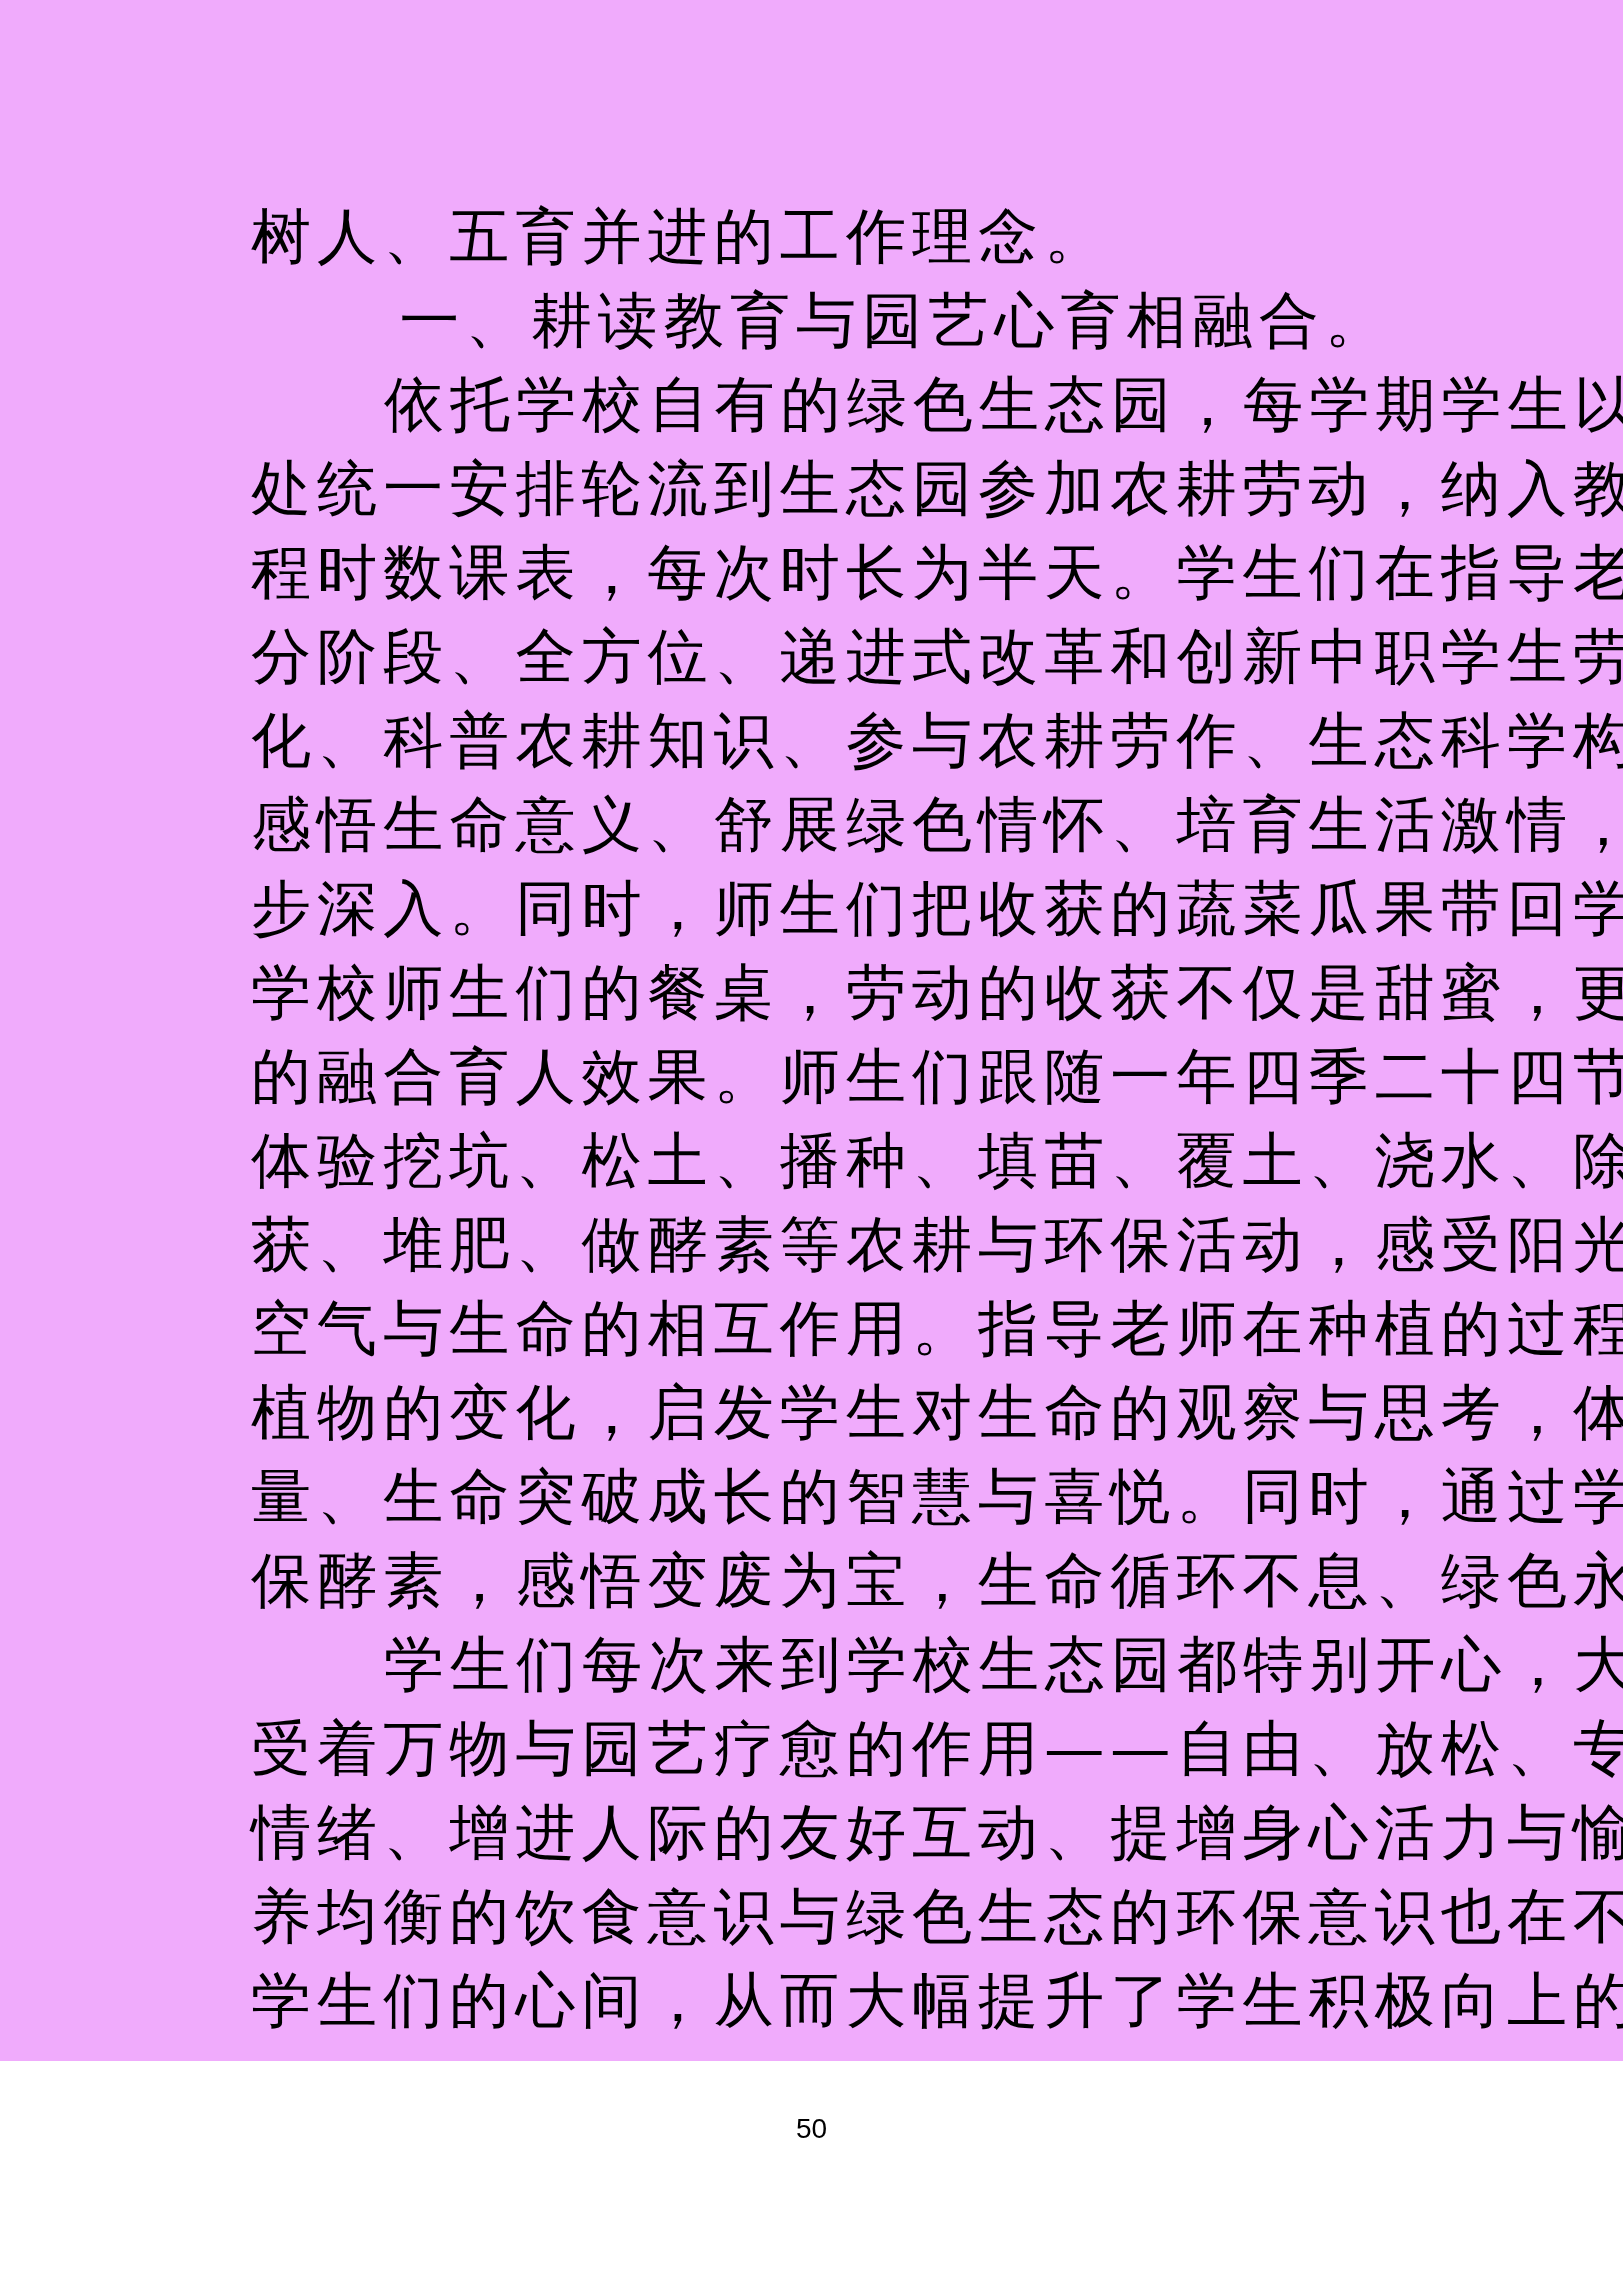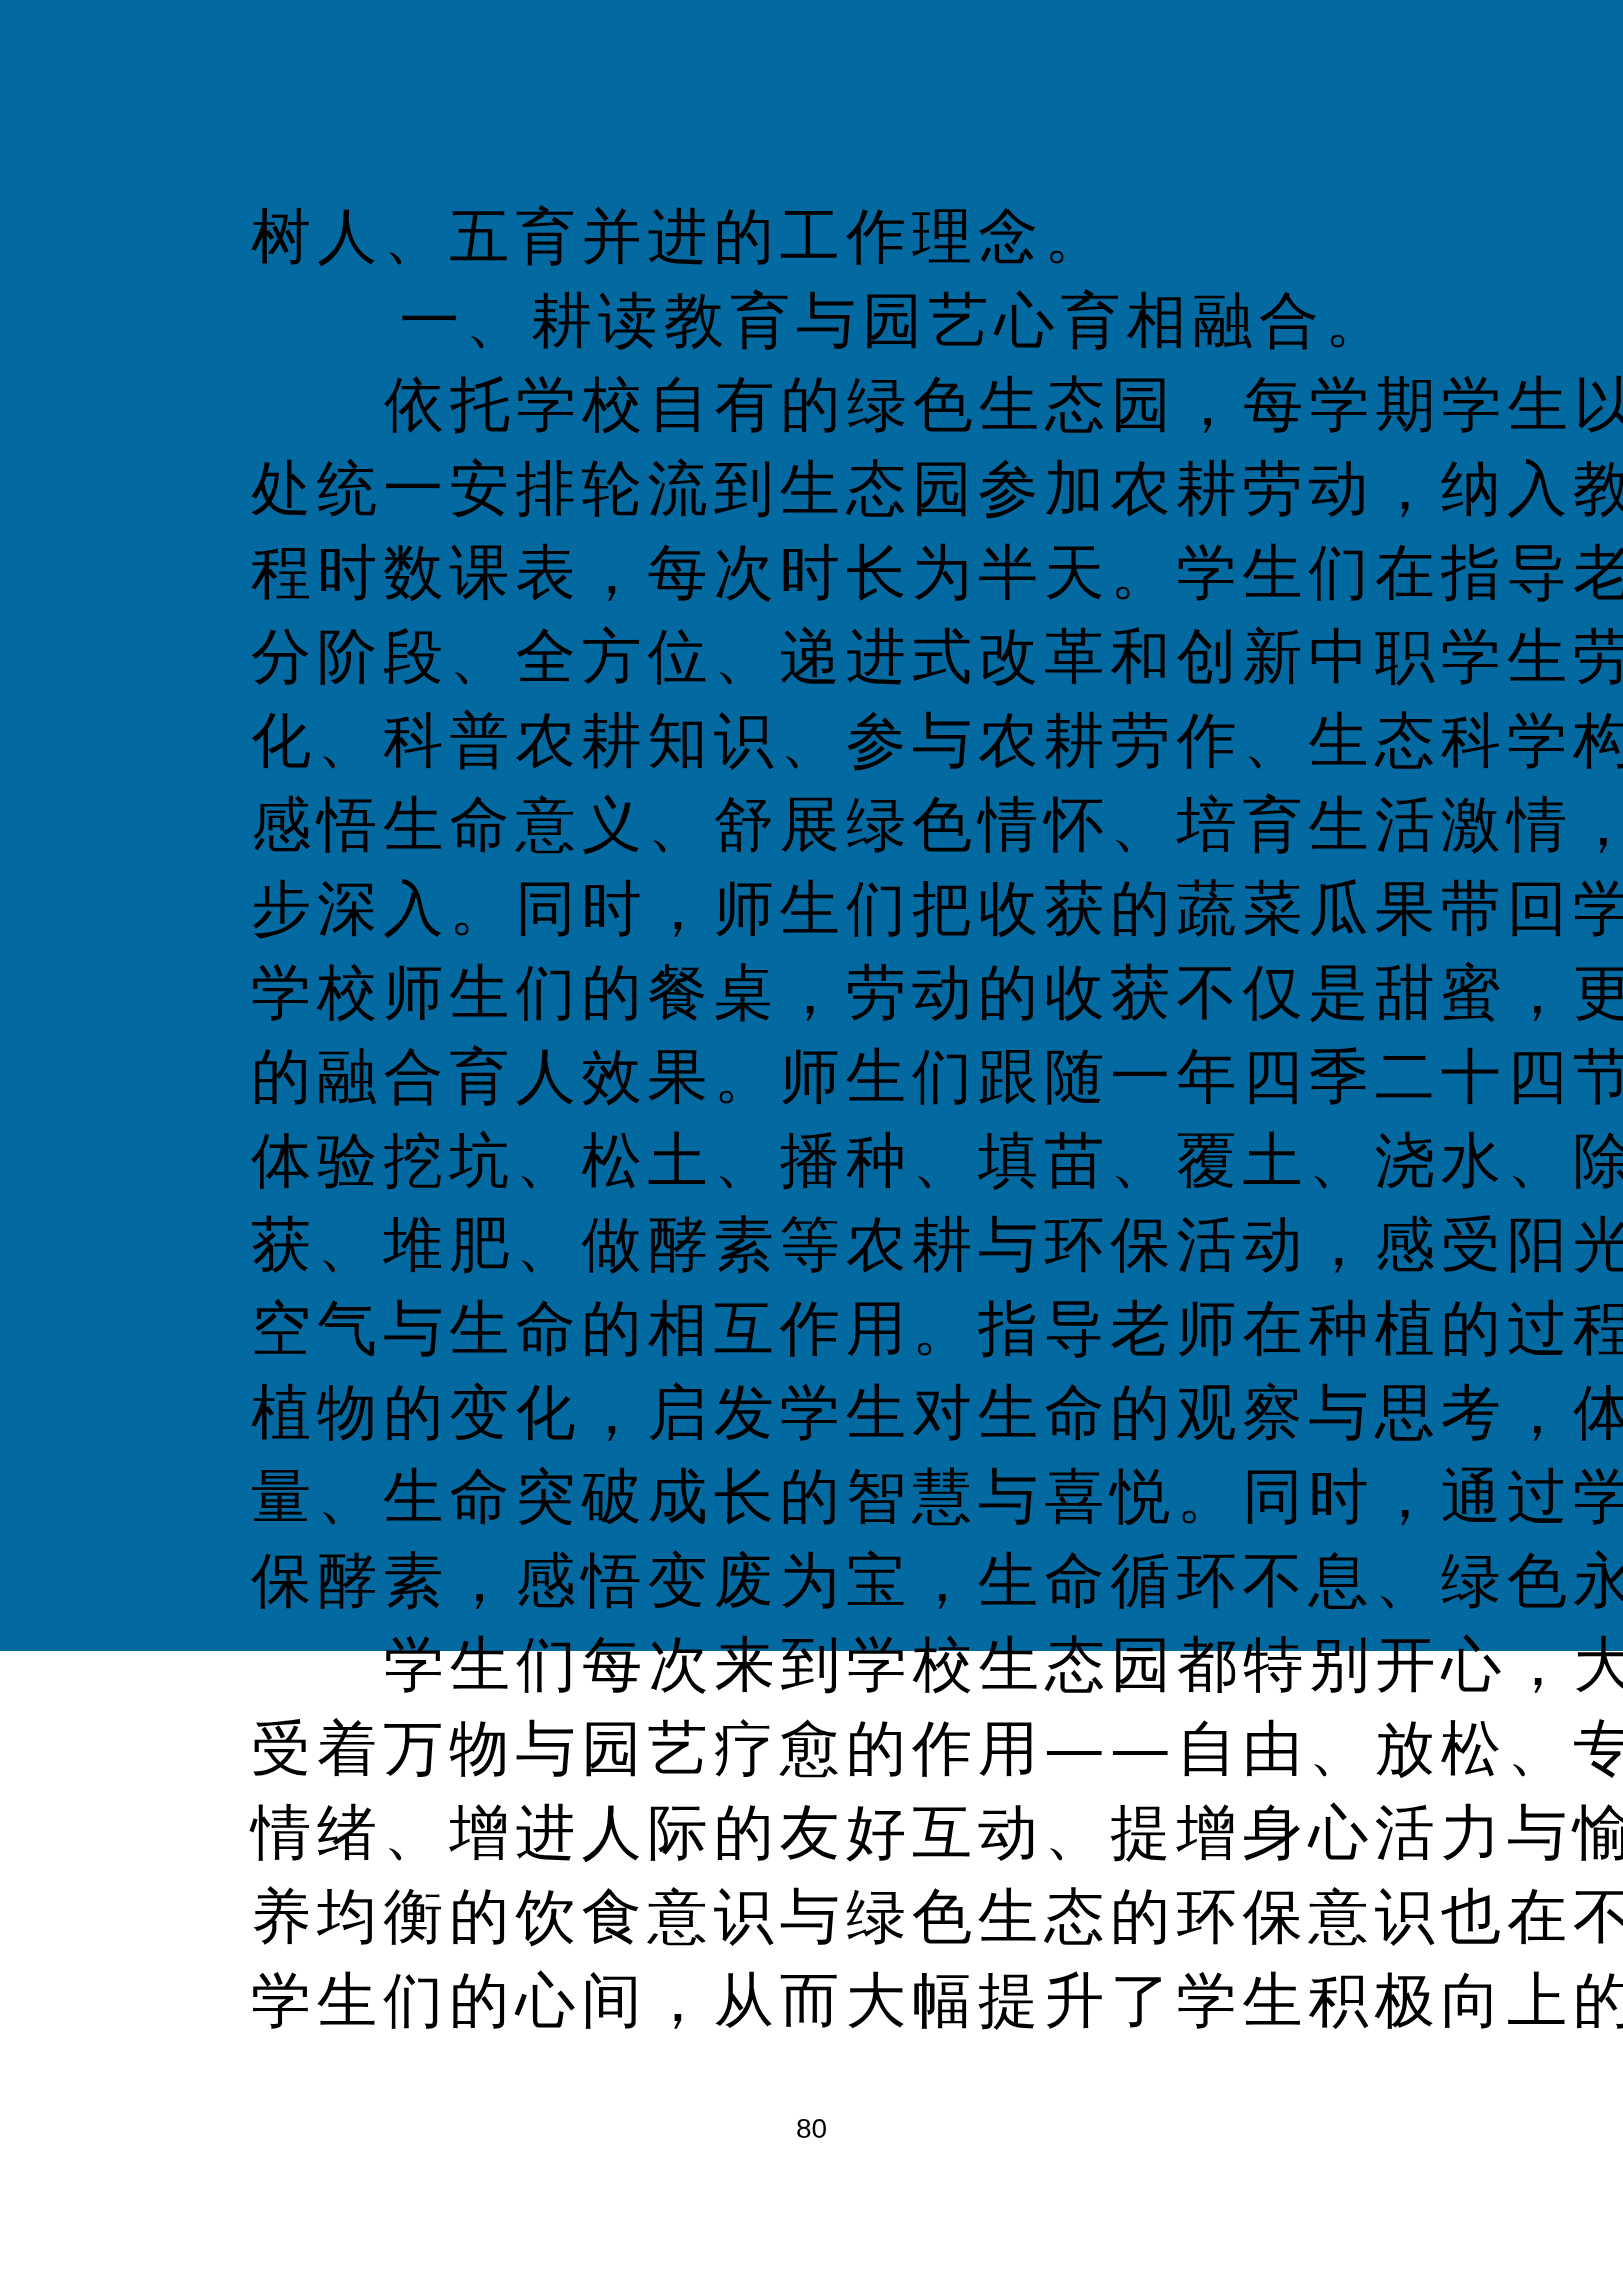--- a/index.html
+++ b/index.html
@@ -13,22 +13,22 @@
       position: relative;
       overflow: hidden;
       font-family: "DejaVu Serif", "Liberation Serif", serif;
       color: #000000;
     }
     .page {
       position: absolute;
       left: 0;
       top: 0;
       width: 1623px;
-      height: 1651px;
-      background: #0369a1;
+      height: 2061px;
+      background: #f0abfc;
     }
     .text-block {
       position: absolute;
       left: 251px;
       top: 194px;
       width: 1140px;
     }
     .line {
       display: block;
       height: 84px;
@@ -80,15 +80,15 @@
     <span class="line justify">植物的变化，启发学生对生命的观察与思考，体会生命孕育的爱和力</span>
     <span class="line justify">量、生命突破成长的智慧与喜悦。同时，通过学习与体验堆肥、做环</span>
     <span class="line justify">保酵素，感悟变废为宝，生命循环不息、绿色永续发展的智慧和大爱。</span>
     <span class="line indent justify">学生们每次来到学校生态园都特别开心，大家一同在大自然中感</span>
     <span class="line justify">受着万物与园艺疗愈的作用——自由、放松、专注、减压、缓解负性</span>
     <span class="line justify">情绪、增进人际的友好互动、提增身心活力与愉悦的感受；同时，营</span>
     <span class="line justify">养均衡的饮食意识与绿色生态的环保意识也在不知不觉中已深植于</span>
     <span class="line justify">学生们的心间，从而大幅提升了学生积极向上的心理品质以及对课程</span>
   </div>
 
-  <div class="page-number">80</div>
+  <div class="page-number">50</div>
 </div>
 
 
 </body></html>

